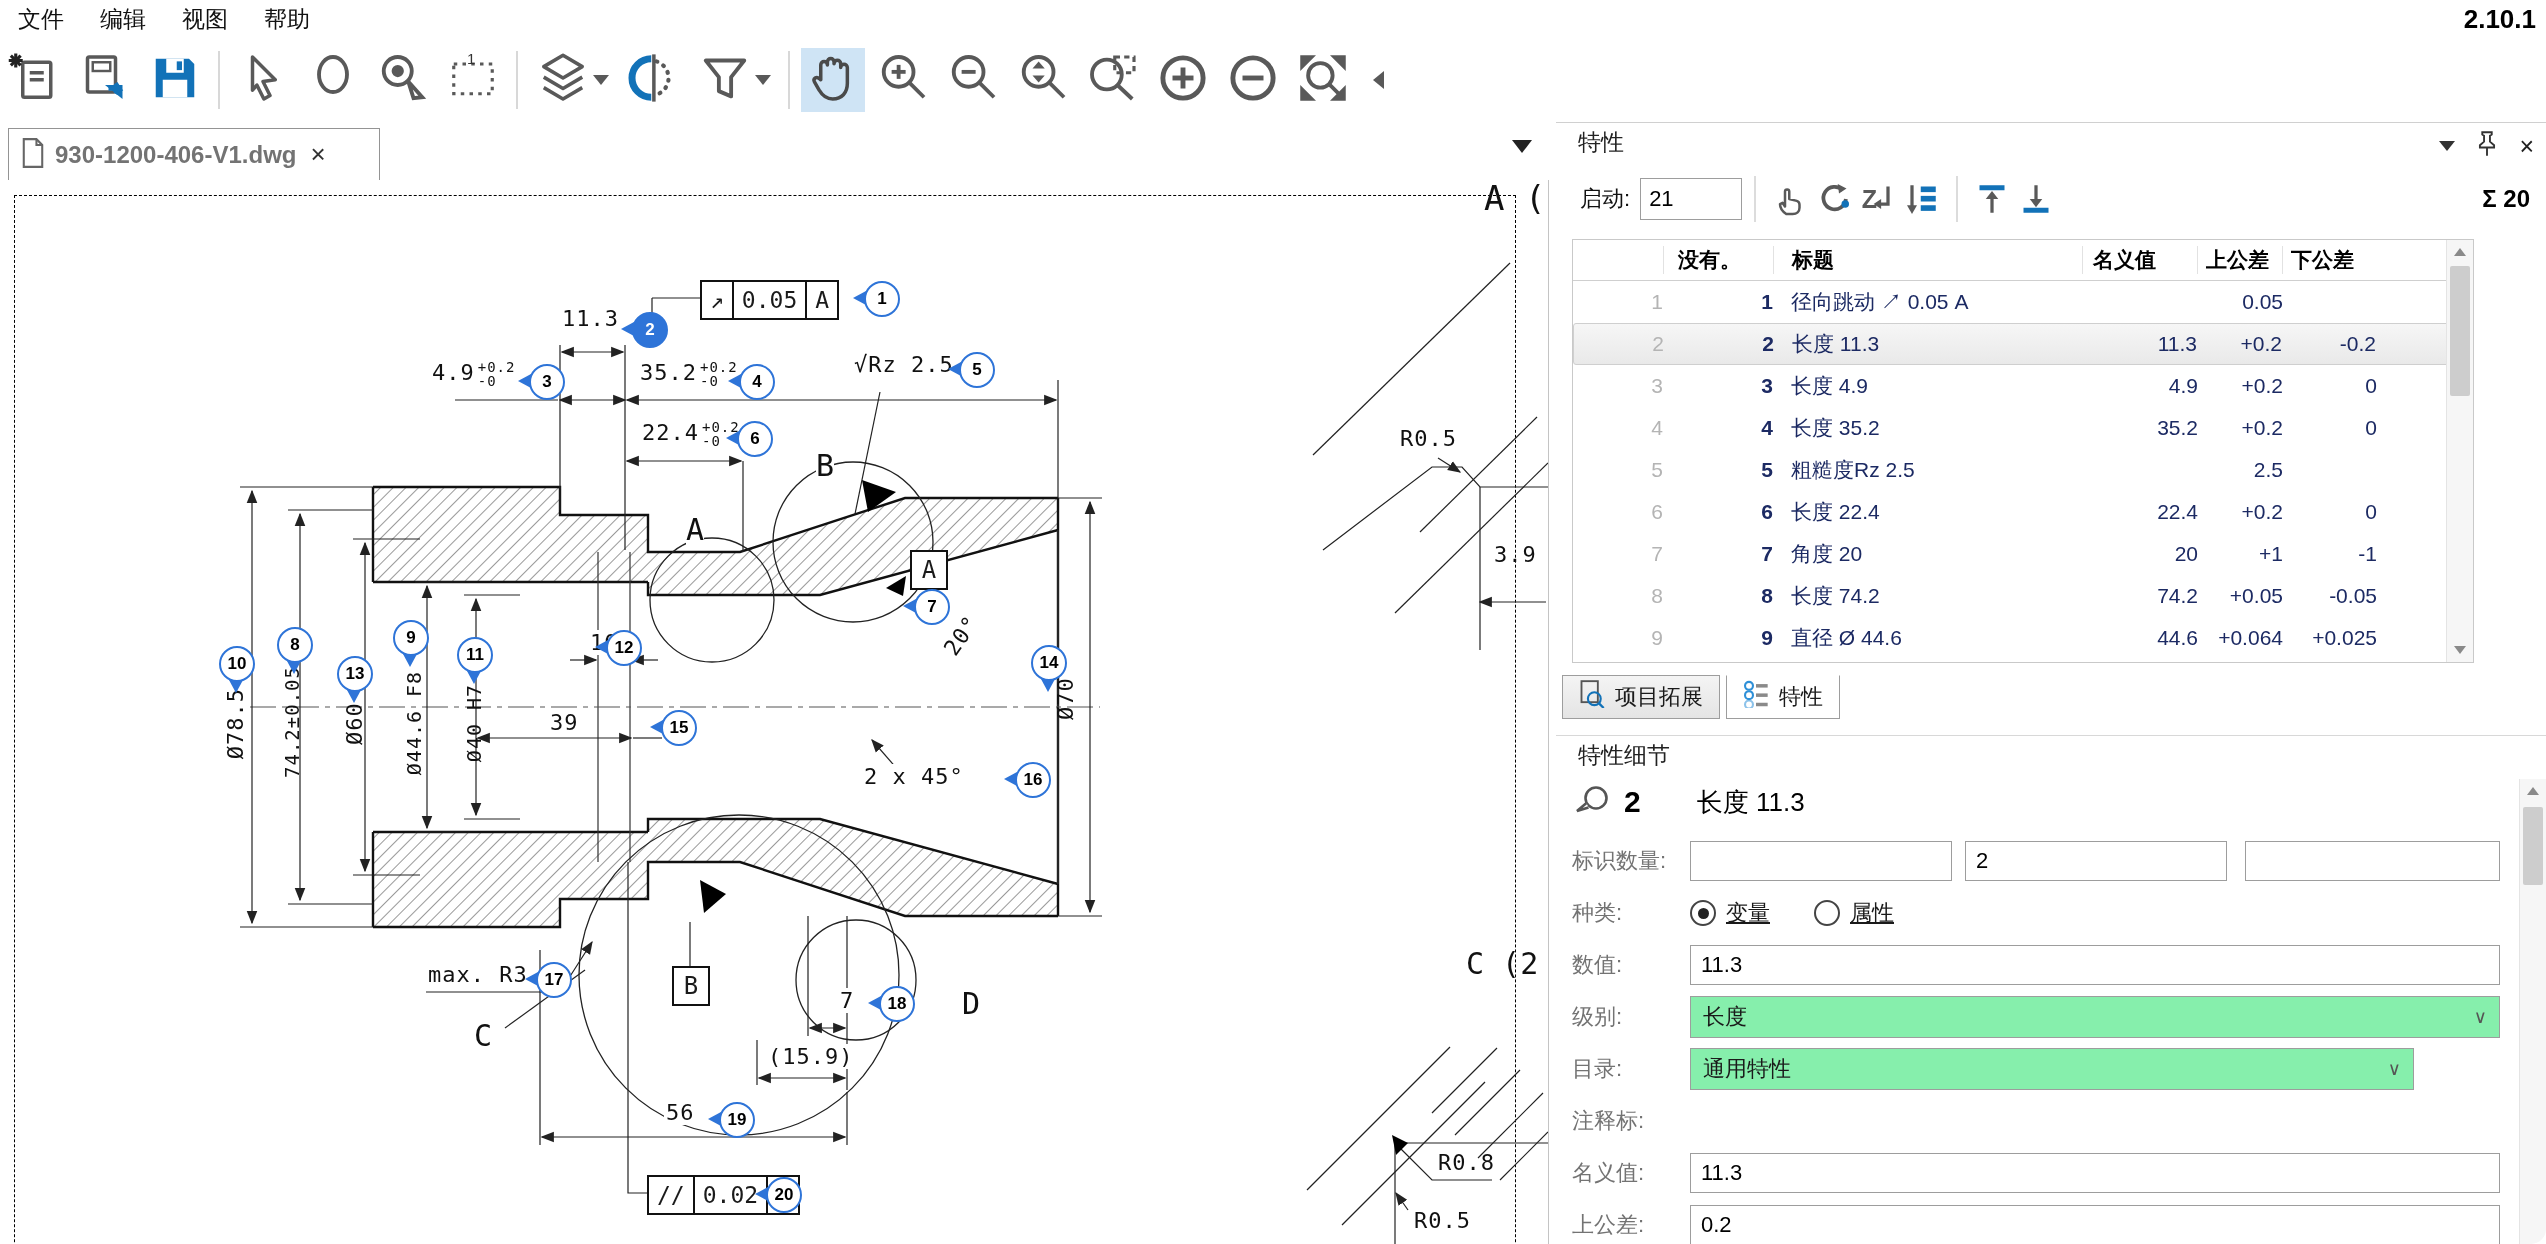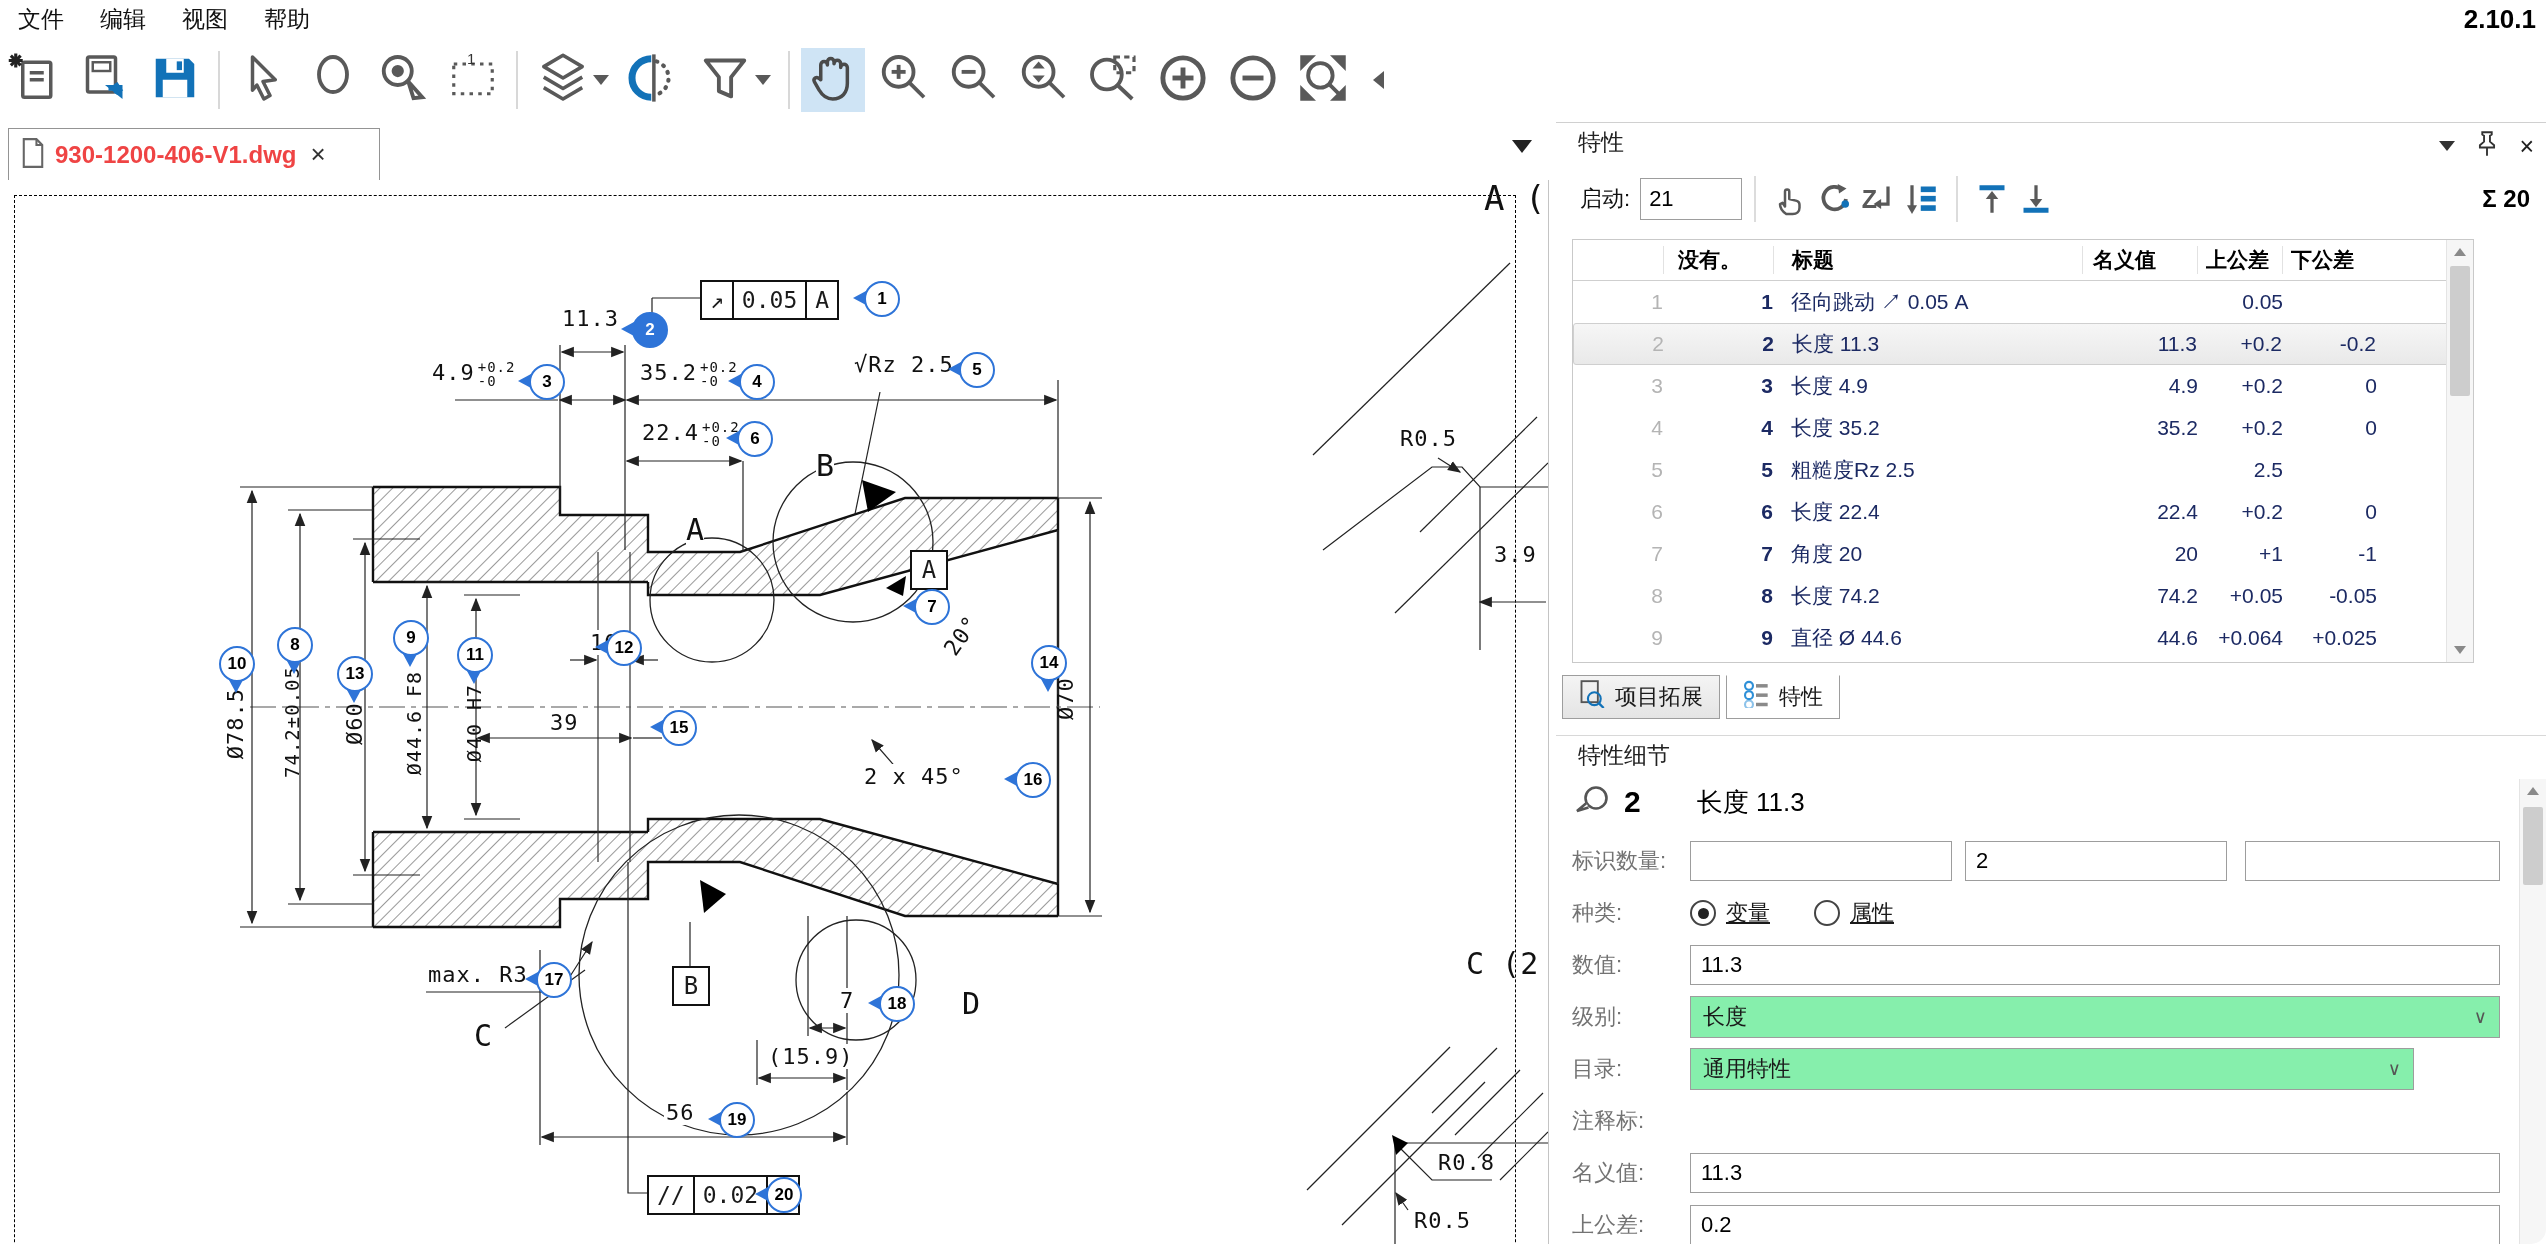--- a/index.html
+++ b/index.html
@@ -11,21 +11,21 @@
   .version{position:absolute;right:10px;top:4px;font-size:26px;font-weight:bold;color:#000;}
   
   .toolbar{position:absolute;left:0;top:38px;width:2546px;height:84px;display:flex;align-items:center;}
   .tbtn{width:64px;height:64px;display:flex;align-items:center;justify-content:center;margin:0 3px;}
   .tbtn.active{background:#cfe4f5;}
   .tsep{width:2px;height:58px;background:#d8d8d8;margin:0 8px;}
   .caret{width:0;height:0;border-left:8px solid transparent;border-right:8px solid transparent;border-top:10px solid #595959;margin-left:2px;}
   
   .tabbar{position:absolute;left:0;top:122px;width:1548px;height:58px;border-bottom:1px solid #b0b0b0;}
   .doc-tab{position:absolute;left:8px;top:6px;width:372px;height:52px;background:#fff;border:1px solid #949494;border-bottom:none;display:flex;align-items:center;padding:0 12px;box-sizing:border-box;}
-  .doc-tab .lbl{font-size:24px;font-weight:bold;color:#ef4444;margin:0 14px 0 10px;}
+  .doc-tab .lbl{font-size:24px;font-weight:bold;color:#737373;margin:0 14px 0 10px;}
   .doc-tab .x{font-size:26px;color:#333;}
   .canvas-menu{position:absolute;left:1512px;top:18px;width:0;height:0;border-left:10px solid transparent;border-right:10px solid transparent;border-top:13px solid #222;}
   
   .canvas{position:absolute;left:0;top:180px;width:1548px;height:1064px;background:#fff;border-right:1px solid #c4c4c4;overflow:hidden;}
   .sheet-border{position:absolute;left:14px;top:15px;width:1500px;height:1320px;border:1.6px dashed #000;}
   .dim{position:absolute;font-family:"DejaVu Sans Mono",monospace;font-size:22px;color:#111;letter-spacing:1px;white-space:nowrap;background:#fff;padding:0 2px;}
   .dim .tolstack{display:inline-flex;flex-direction:column;vertical-align:middle;font-size:14px;line-height:14px;margin-left:3px;}
   .rot{transform:rotate(-90deg);transform-origin:center;text-align:center;background:transparent;}
   .viewlbl{position:absolute;font-family:"DejaVu Sans Mono",monospace;font-size:30px;color:#111;background:#fff;}
   .datumbox{position:absolute;border:2.2px solid #111;background:#fff;width:34px;height:36px;display:flex;align-items:center;justify-content:center;font-family:"DejaVu Sans Mono",monospace;font-size:24px;}

